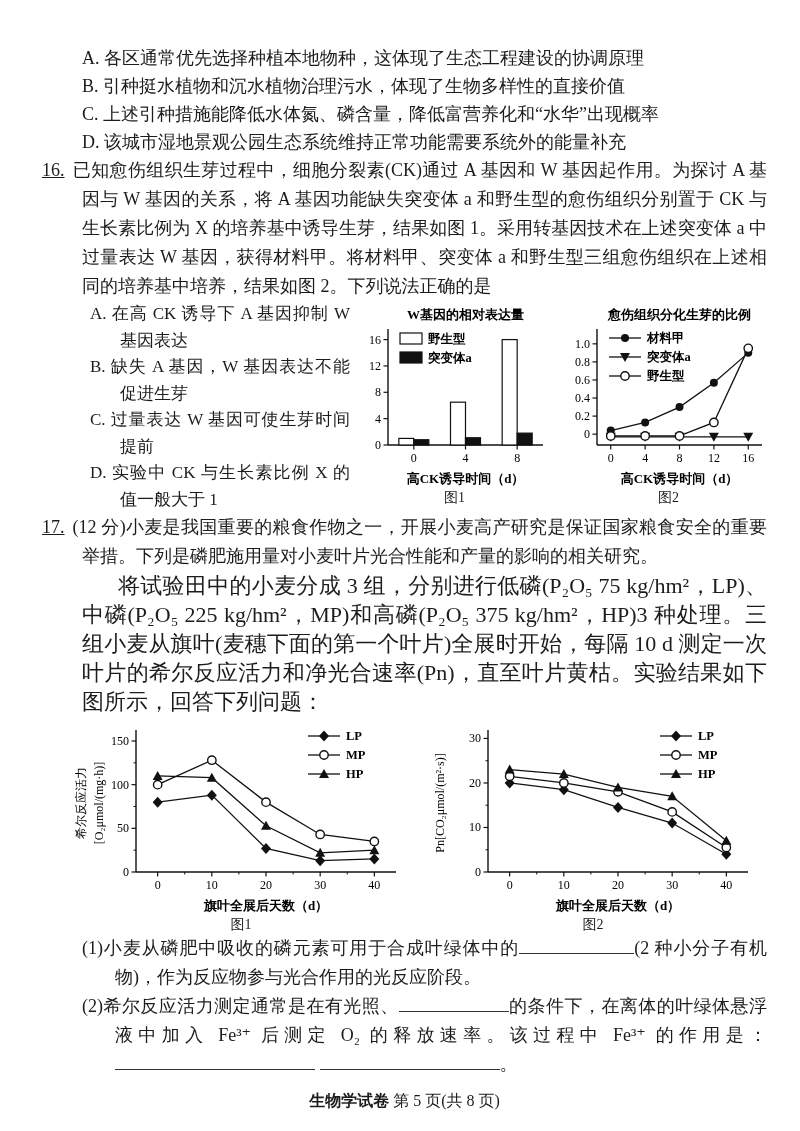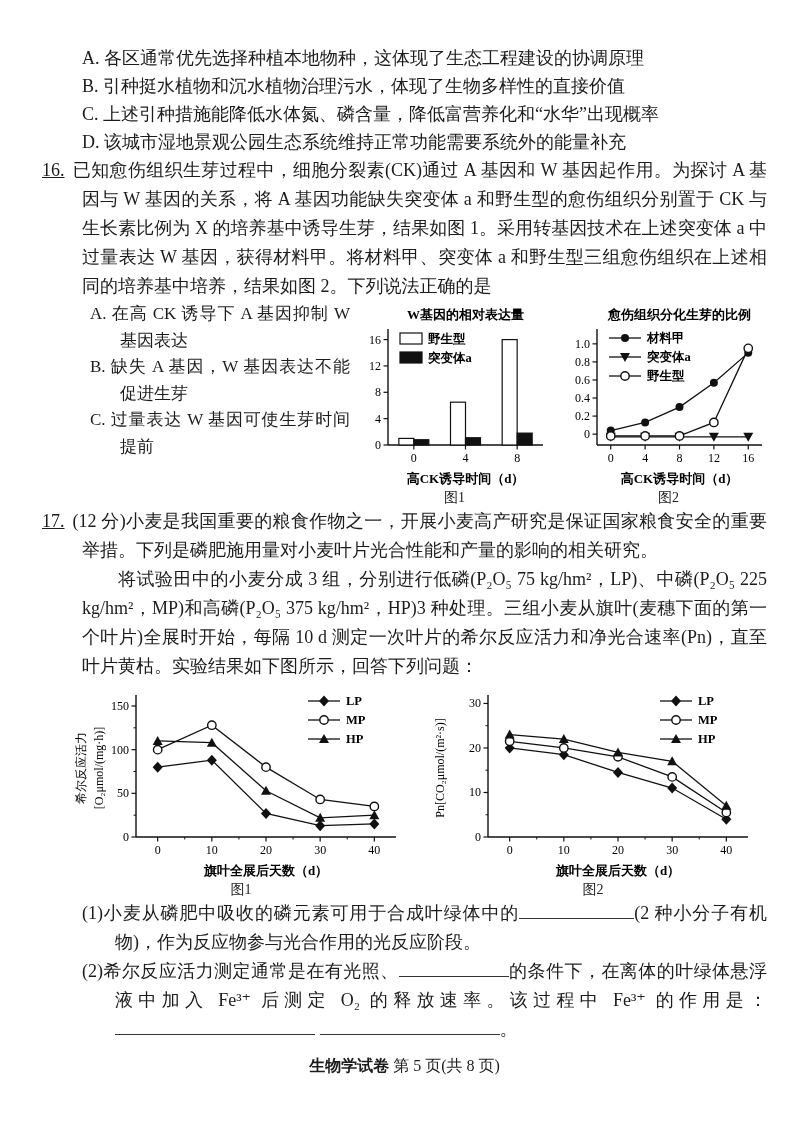--- a/index.html
+++ b/index.html
@@ -15,21 +15,21 @@
   .qnum{margin-right:8px;text-decoration:underline;}
   .q16row{display:flex;align-items:flex-start;}
   .q16opts{width:260px;margin-left:48px;flex:none;}
   .q16opts .opt{font-size:17px;line-height:26.5px;padding-left:30px;text-indent:-30px;text-align:justify;}
   .q16charts{display:flex;gap:4px;margin-left:2px;margin-top:2px;}
   .chart-block{text-align:center;flex:none;}
   .chart-caption{font-size:14px;line-height:18px;text-align:center;}
   svg{font-family:"Liberation Serif","DejaVu Serif",serif;display:block;}
   .sec3{font-size:18px;line-height:29px;margin-top:2px;}
   .bold{font-weight:bold;}
-  .stem2{font-size:18px;line-height:29px;margin-left:40px;text-indent:36px;text-align:justify;}
+  .stem2{font-size:22px;line-height:29px;margin-left:40px;text-indent:36px;text-align:justify;}
   .q17charts{display:flex;gap:14px;margin-left:30px;margin-top:4px;}
   .sub{font-size:18px;line-height:29px;padding-left:73px;text-indent:-33px;text-align:justify;}
   .blank{display:inline-block;border-bottom:1.3px solid #333;height:15px;vertical-align:baseline;}
   .b115{width:115px}.b110{width:110px}.b200{width:200px}.b180{width:180px}
   .footer{text-align:center;font-size:16px;margin-top:12px;}
 </style>
 </head>
 <body>
 
 <div class="page">
@@ -42,20 +42,21 @@
       <div class="optline">D. 该城市湿地景观公园生态系统维持正常功能需要系统外的能量补充</div>
     </section>
 
     <div class="qpara"><span class="qnum">16.</span><span>已知愈伤组织生芽过程中，细胞分裂素(CK)通过 A 基因和 W 基因起作用。为探讨 A 基因与 W 基因的关系，将 A 基因功能缺失突变体 a 和野生型的愈伤组织分别置于 CK 与生长素比例为 X 的培养基中诱导生芽，结果如图 1。采用转基因技术在上述突变体 a 中过量表达 W 基因，获得材料甲。将材料甲、突变体 a 和野生型三组愈伤组织在上述相同的培养基中培养，结果如图 2。下列说法正确的是</span></div>
 
     <div class="q16row">
       <div class="q16opts">
         <div class="opt">A. 在高 CK 诱导下 A 基因抑制 W 基因表达</div>
         <div class="opt">B. 缺失 A 基因，W 基因表达不能促进生芽</div>
         <div class="opt">C. 过量表达 W 基因可使生芽时间提前</div>
+        <div class="opt">D. 实验中 CK 与生长素比例 X 的值一般大于 1</div>
       </div>
       <div class="q16charts">
         <div class="chart-block">
           <svg width="205" height="186">
               <line x1="36" y1="26" x2="36" y2="142" stroke="#111" stroke-width="1.4"></line>
               <line x1="36" y1="142" x2="191" y2="142" stroke="#111" stroke-width="1.4"></line>
               <line x1="31.5" y1="142" x2="36" y2="142" stroke="#111" stroke-width="1.2"></line>
               <text x="29" y="146" text-anchor="end" font-size="12">0</text>
               <line x1="31.5" y1="115.64705882352942" x2="36" y2="115.64705882352942" stroke="#111" stroke-width="1.2"></line>
               <text x="29" y="119.64705882352942" text-anchor="end" font-size="12">4</text>

